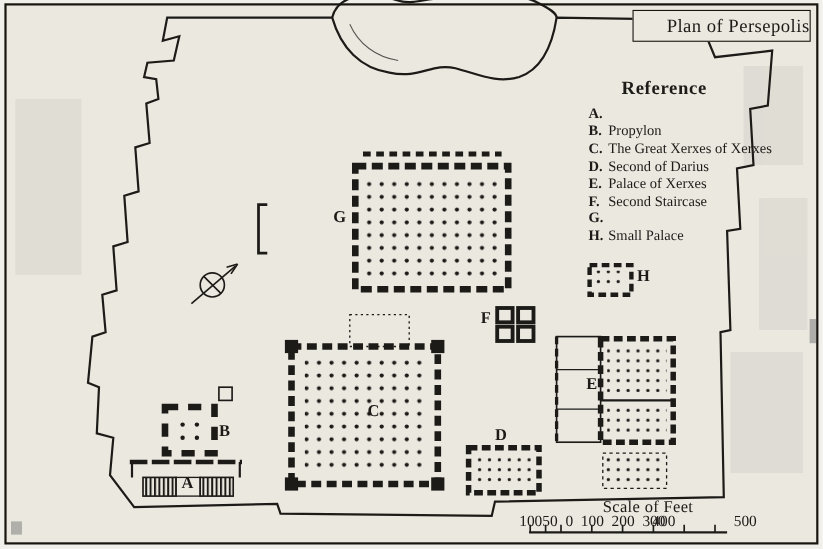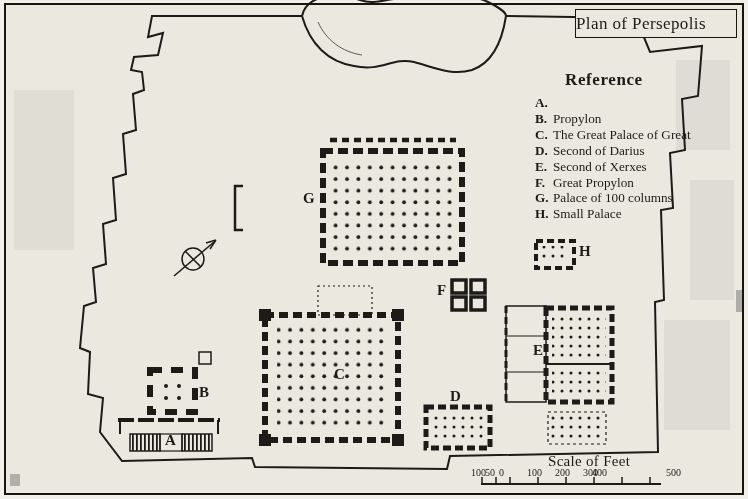--- a/index.html
+++ b/index.html
@@ -2,29 +2,29 @@
 <html><head>
 <meta charset="utf-8">
 <style>
   html,body{margin:0;padding:0}
   .page{position:relative;width:748px;height:499px;background:#f1efe9;
         font-family:"Liberation Serif","DejaVu Serif",serif;color:#1d1b18;overflow:hidden}
   .paper{position:absolute;left:4px;top:3px;right:4px;bottom:4px;background:#ebe8e0}
   .plan-svg{position:absolute;left:0;top:0;width:748px;height:499px}
   .frame{position:absolute;left:4px;top:3px;right:4px;bottom:4px;border:2.5px solid #18150f;pointer-events:none}
   .title-box{position:absolute;left:575px;top:9px;width:160px;height:27px;border:1.5px solid #18150f;
-             background:#ebe8e0;display:flex;align-items:center;justify-content:flex-start;
+             background:#ebe8e0;display:flex;align-items:center;justify-content:flex-end;
              font-size:17px;letter-spacing:.4px}
   .reference{position:absolute;left:535px;top:70px;width:228px}
   .ref-heading{font-size:17px;font-weight:bold;letter-spacing:.6px;margin:0 0 5px 30px}
   .ref-row{display:flex;font-size:13.2px;line-height:15.9px}
   .ref-letter{width:18px;font-weight:bold;flex:none}
   .map-letter{position:absolute;font-size:15px;font-weight:bold}
   .scale-caption{position:absolute;left:548px;top:453px;font-size:15px;letter-spacing:.3px}
-  .scale-num{position:absolute;top:467px;width:22px;text-align:left;font-size:10px}
+  .scale-num{position:absolute;top:467px;width:22px;text-align:right;font-size:14px}
 </style>
 </head>
 <body>
 
 <div class="page">
   <div class="paper"></div>
 
   <svg class="plan-svg" viewBox="0 0 748 499">
     <defs>
       <pattern id="dotsBig" width="11.4" height="11.6" patternUnits="userSpaceOnUse">
@@ -145,37 +145,36 @@
     <div class="ref-heading">Reference</div>
     <div class="ref-row">
       <span class="ref-letter">A.</span>
     </div>
     <div class="ref-row">
       <span class="ref-letter">B.</span>
       <span>Propylon</span>
     </div>
     <div class="ref-row">
       <span class="ref-letter">C.</span>
-      <span>The Great Palace of Great</span>
+      <span>The Great Xerxes of Xerxes</span>
     </div>
     <div class="ref-row">
       <span class="ref-letter">D.</span>
       <span>Second of Darius</span>
     </div>
     <div class="ref-row">
       <span class="ref-letter">E.</span>
-      <span>Second of Xerxes</span>
+      <span>Palace of Xerxes</span>
     </div>
     <div class="ref-row">
       <span class="ref-letter">F.</span>
-      <span>Great Propylon</span>
+      <span>Second Staircase</span>
     </div>
     <div class="ref-row">
       <span class="ref-letter">G.</span>
-      <span>Palace of 100 columns</span>
     </div>
     <div class="ref-row">
       <span class="ref-letter">H.</span>
       <span>Small Palace</span>
     </div>
   </div>
 
   <span class="map-letter" style="left:165px;top:432px">A</span>
   <span class="map-letter" style="left:199px;top:384px">B</span>
   <span class="map-letter" style="left:334px;top:366px">C</span>

